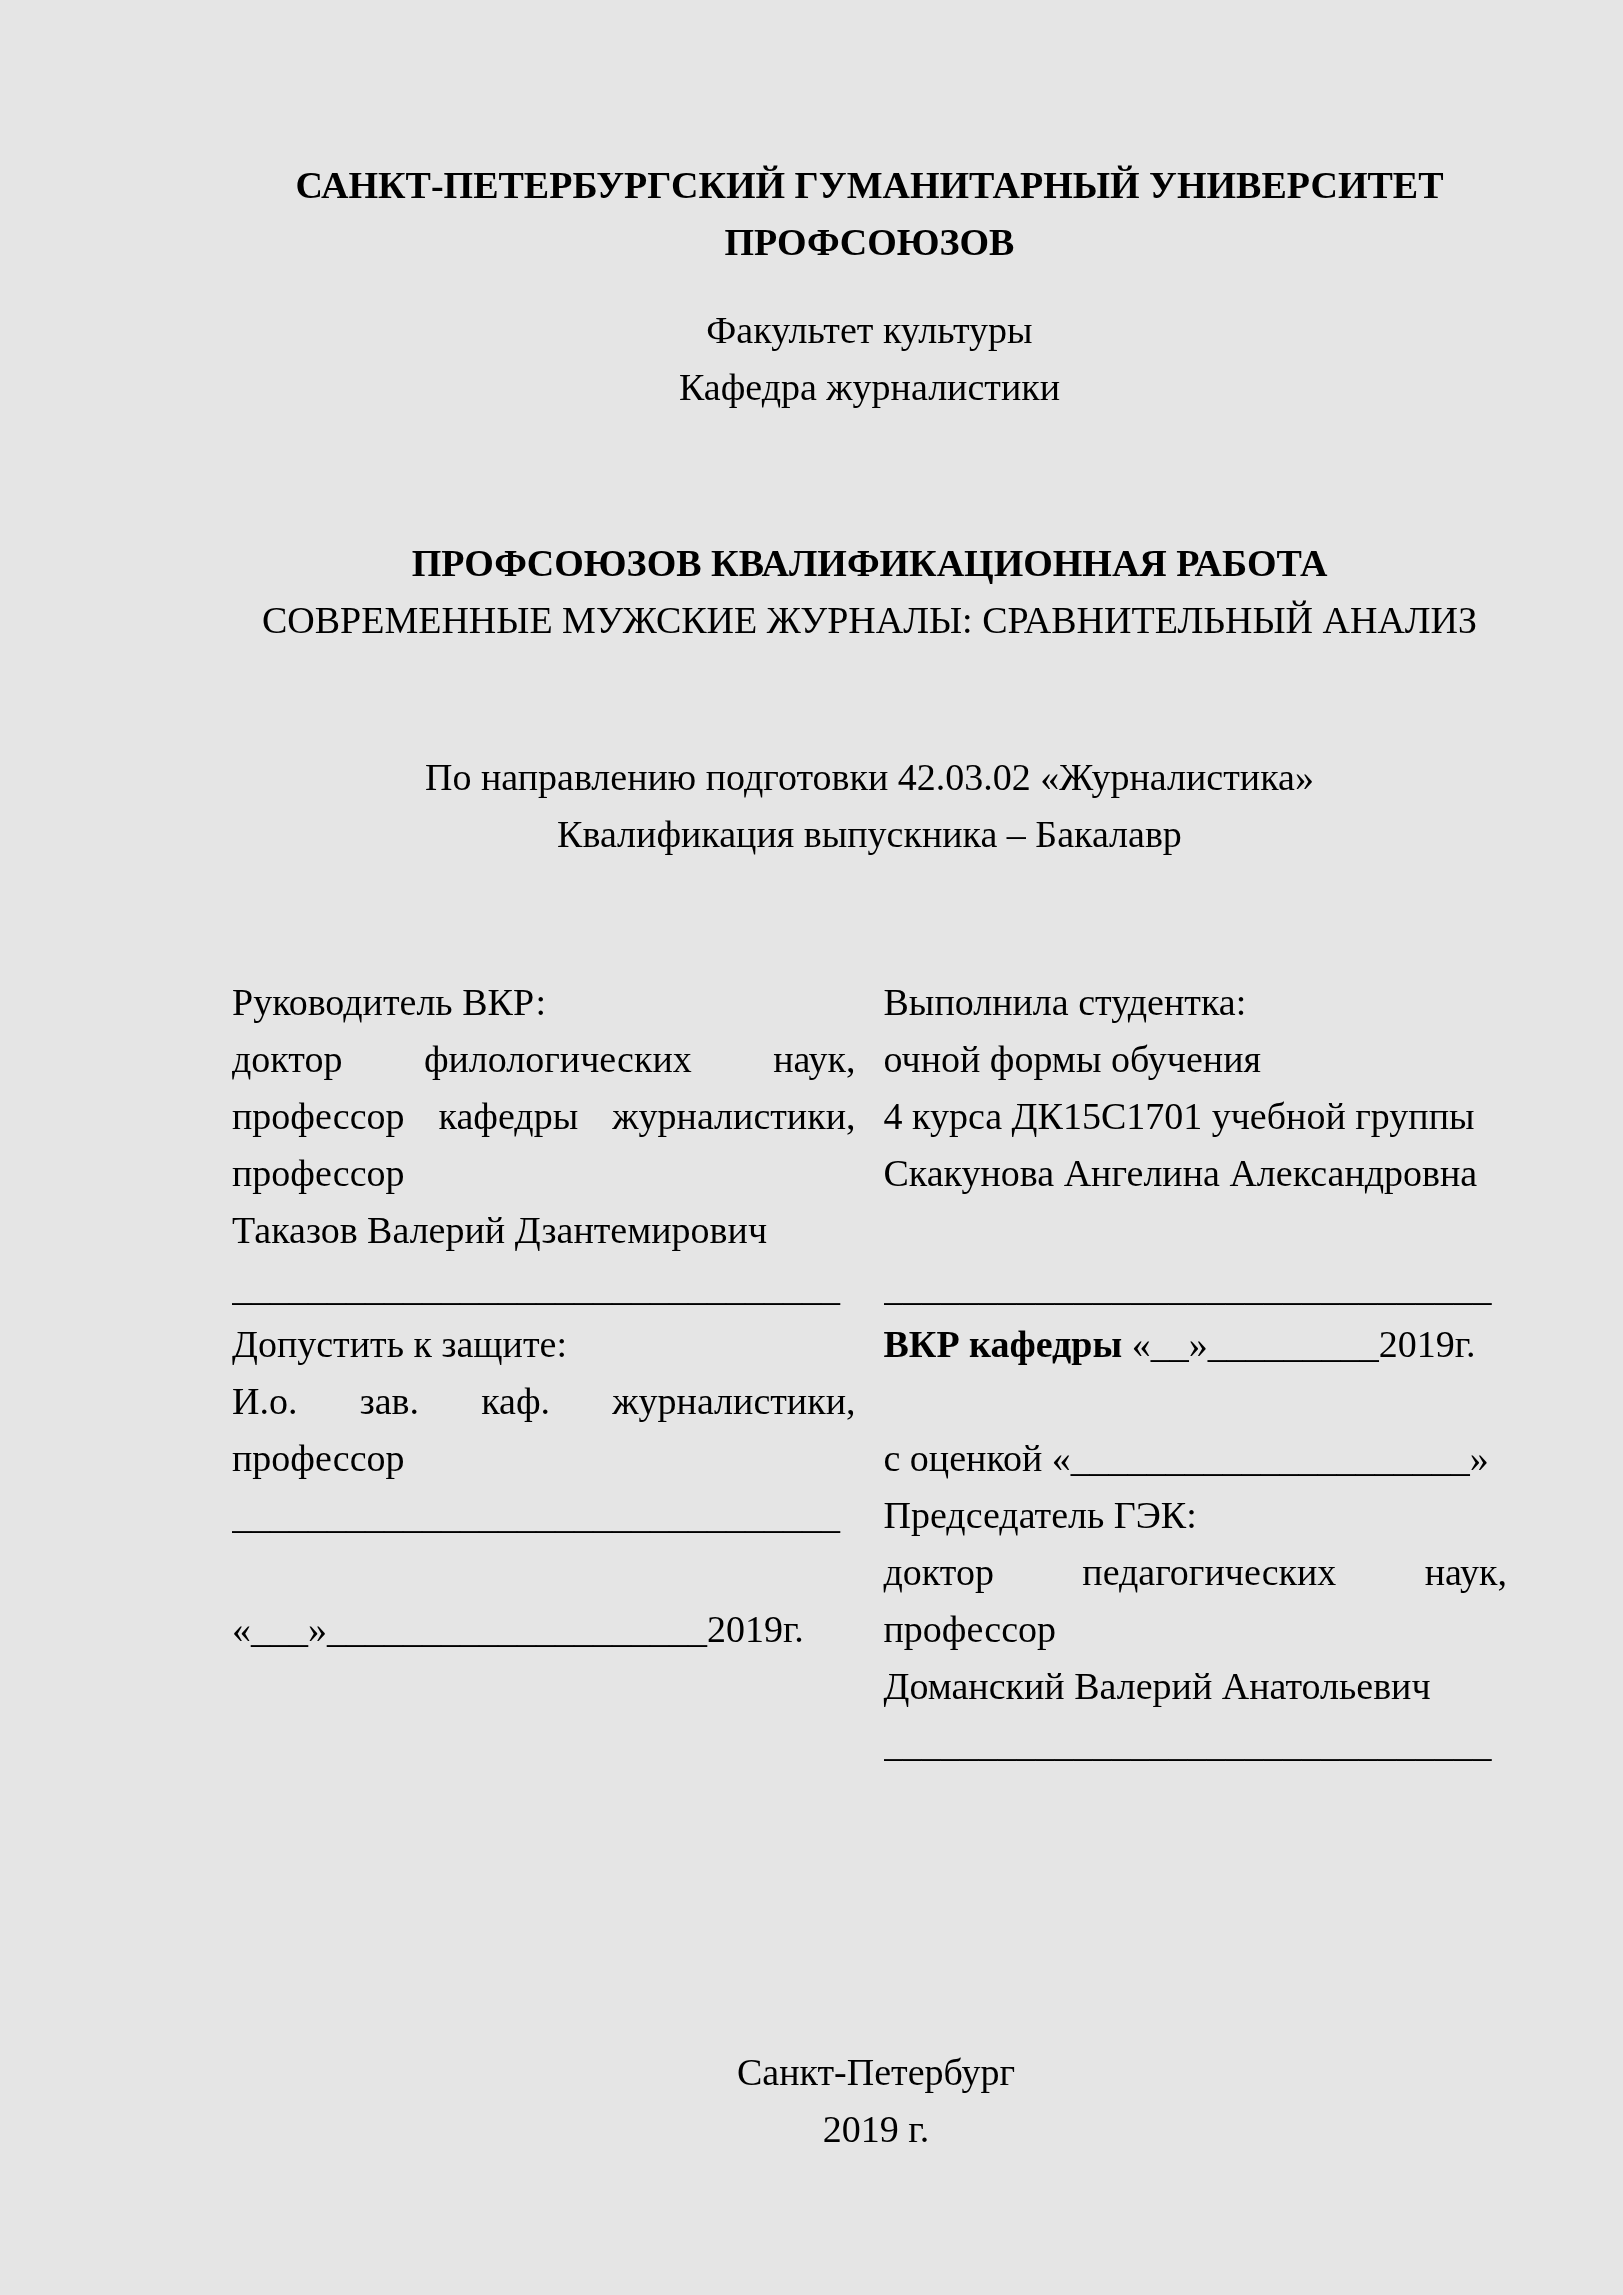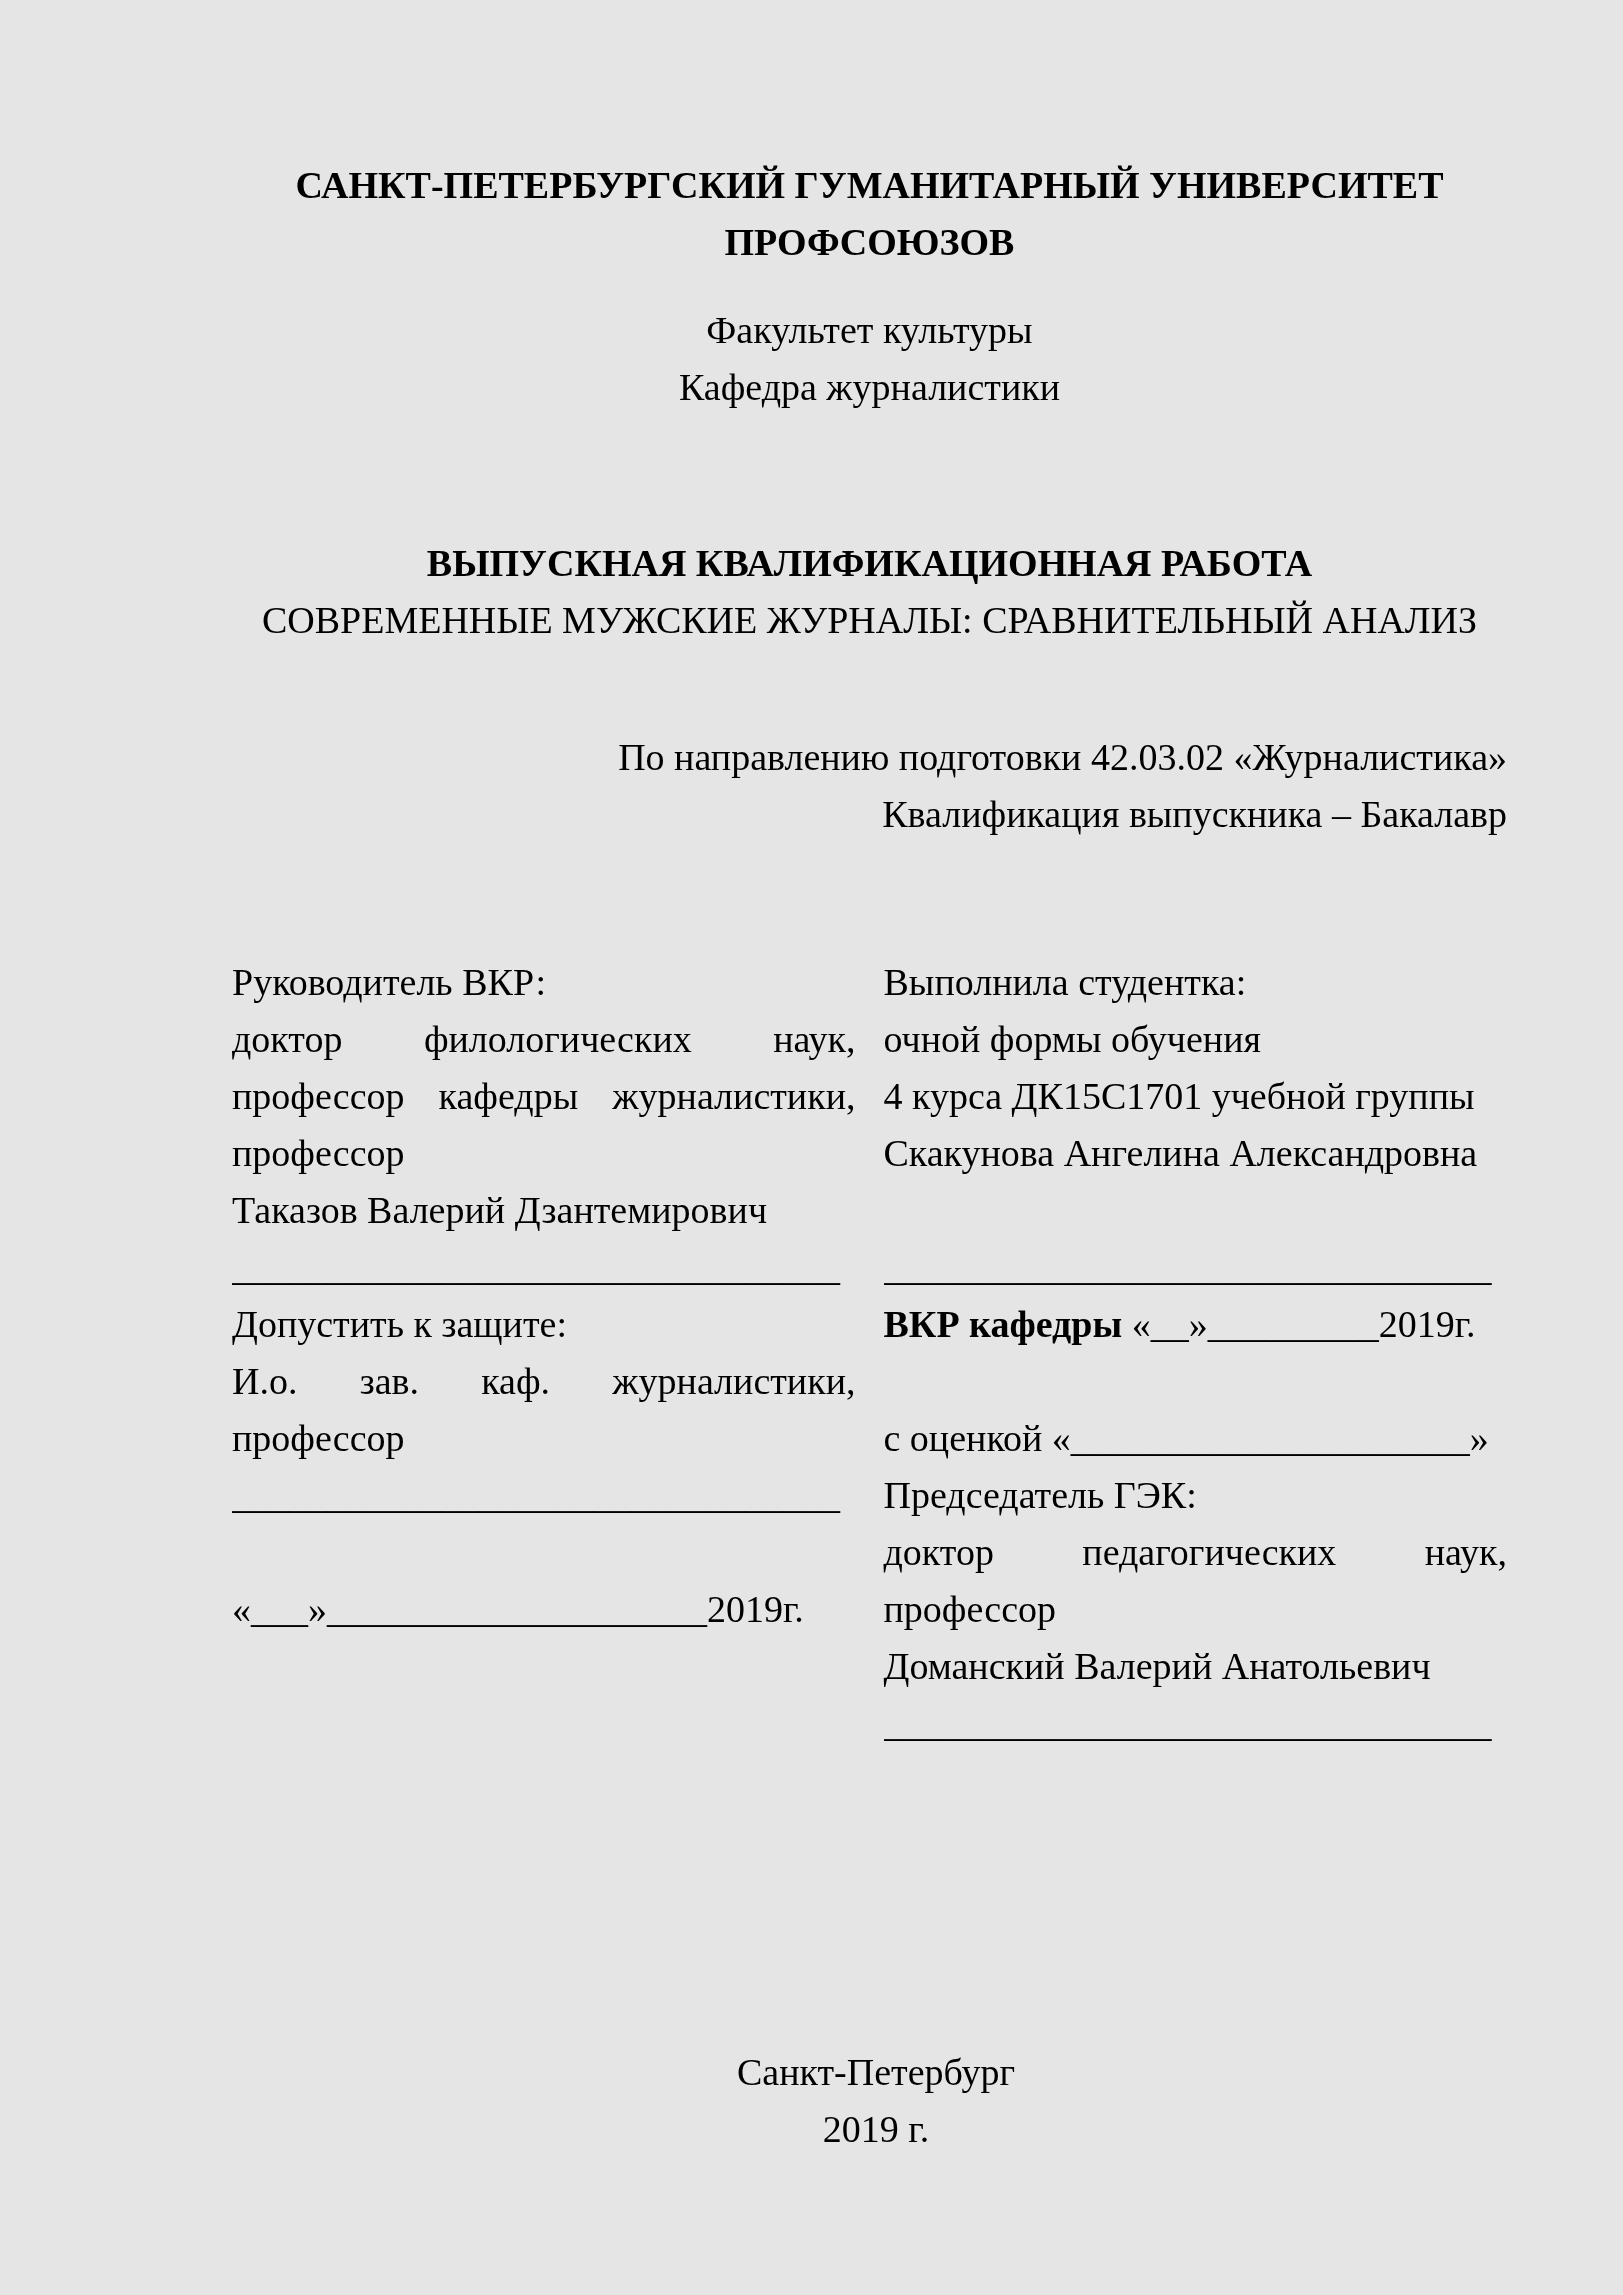--- a/index.html
+++ b/index.html
@@ -13,21 +13,21 @@
     font-size: 38px;
     line-height: 57px;
     box-sizing: border-box;
     padding: 157px 116px 0 232px;
   }
   .center { text-align: center; }
   .bold { font-weight: bold; }
   .block-subtitle { margin-top: 31px; }
   .block-worktype { margin-top: 119px; }
   .block-theme { }
-  .block-program { margin-top: 80px; text-align: right; }
+  .block-program { margin-top: 100px; }
   .columns {
     margin-top: 111px;
     display: grid;
     grid-template-columns: 1fr 1fr;
     column-gap: 28px;
   }
   .row { min-height: 57px; }
   .jrow { text-align: justify; text-align-last: justify; }
   .sig { white-space: nowrap; overflow: hidden; }
   .footer {
@@ -47,21 +47,21 @@
     <div class="row">САНКТ-ПЕТЕРБУРГСКИЙ ГУМАНИТАРНЫЙ УНИВЕРСИТЕТ</div>
     <div class="row">ПРОФСОЮЗОВ</div>
   </div>
 
   <div class="center block-subtitle">
     <div class="row">Факультет культуры</div>
     <div class="row">Кафедра журналистики</div>
   </div>
 
   <div class="center bold block-worktype">
-    <div class="row">ВЫПУСКНАЯ КВАЛИФИКАЦИОННАЯ РАБОТА</div>
+    <div class="row">ПРОФСОЮЗОВ КВАЛИФИКАЦИОННАЯ РАБОТА</div>
   </div>
 
   <div class="center block-theme">
     <div class="row">СОВРЕМЕННЫЕ МУЖСКИЕ ЖУРНАЛЫ: СРАВНИТЕЛЬНЫЙ АНАЛИЗ</div>
   </div>
 
   <div class="center block-program">
     <div class="row">По направлению подготовки  42.03.02 «Журналистика»</div>
     <div class="row">Квалификация выпускника – Бакалавр</div>
   </div>

